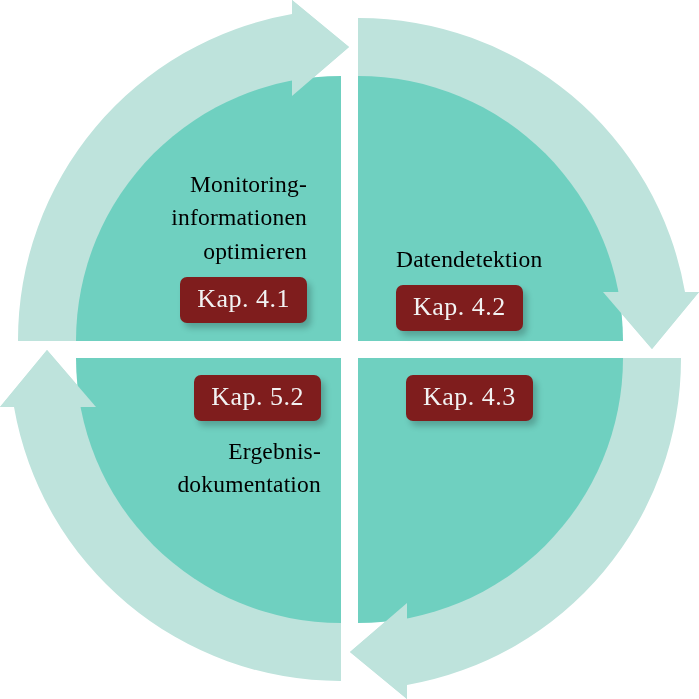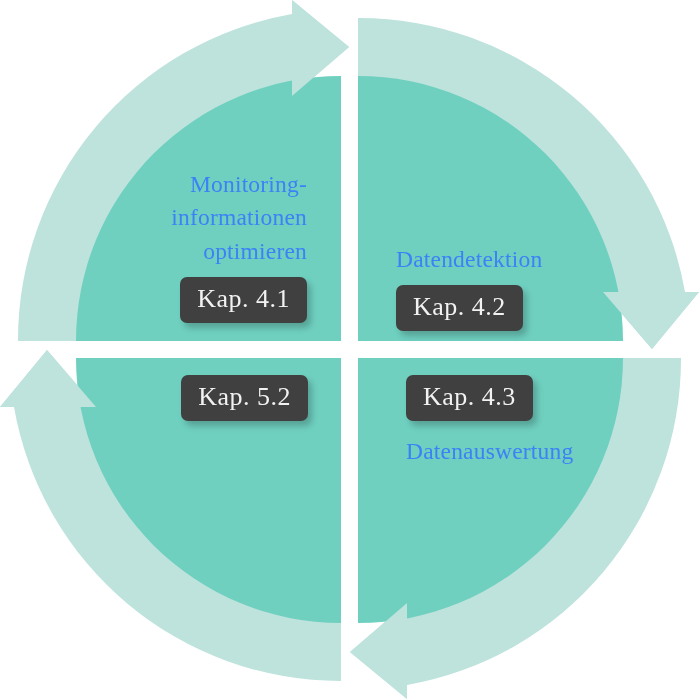--- a/index.html
+++ b/index.html
@@ -38,37 +38,37 @@
     position: absolute;
     width: 341px;
     height: 341px;
     box-sizing: border-box;
     display: flex;
     flex-direction: column;
     pointer-events: auto;
   }
   .q-tl { left: 0;     top: 0;     align-items: flex-end;   justify-content: flex-end;   padding: 0 34px 18px 0; }
   .q-tr { left: 358px; top: 8px;     align-items: flex-start; justify-content: flex-end;   padding: 0 0 18px 38px; }
-  .q-bl { left: 1px;     top: 358px; align-items: flex-end;   justify-content: flex-start; padding: 17px 34px 0 0; }
+  .q-bl { left: 14px;     top: 358px; align-items: flex-end;   justify-content: flex-start; padding: 17px 34px 0 0; }
   .q-br { left: 358px; top: 358px; align-items: flex-start; justify-content: flex-start; padding: 17px 0 0 48px; }
 
   .quad-label {
-    color: #3b82f6;
+    color: #000000;
     font-size: 23.5px;
     line-height: 1.42;
     letter-spacing: 0.2px;
     white-space: pre-line;
     margin: 0;
   }
   .q-tl .quad-label, .q-bl .quad-label { text-align: right; }
   .q-tr .quad-label, .q-br .quad-label { text-align: left; }
 
   .chapter-badge {
     display: inline-block;
-    background: #404040;
+    background: #7f1d1d;
     color: #f2f2f2;
     font-size: 26px;
     line-height: 1;
     padding: 9px 17px 11px 17px;
     border-radius: 7px;
     box-shadow: 4px 5px 6px rgba(0,0,0,0.22);
     white-space: nowrap;
     letter-spacing: 0.5px;
   }
   .q-tl .chapter-badge { margin-top: 9px; }
@@ -173,21 +173,22 @@
       <div class="chapter-badge">Kap. 4.1</div>
     </div>
 
     <div class="quadrant q-tr">
       <div class="quad-label">Datendetektion</div>
       <div class="chapter-badge">Kap. 4.2</div>
     </div>
 
     <div class="quadrant q-bl">
       <div class="chapter-badge">Kap. 5.2</div>
+      <div class="quad-label">Ergebnis-
+dokumentation</div>
     </div>
 
     <div class="quadrant q-br">
       <div class="chapter-badge">Kap. 4.3</div>
-      <div class="quad-label">Datenauswertung</div>
     </div>
 
   </div>
 </div>
 
 </body></html>

